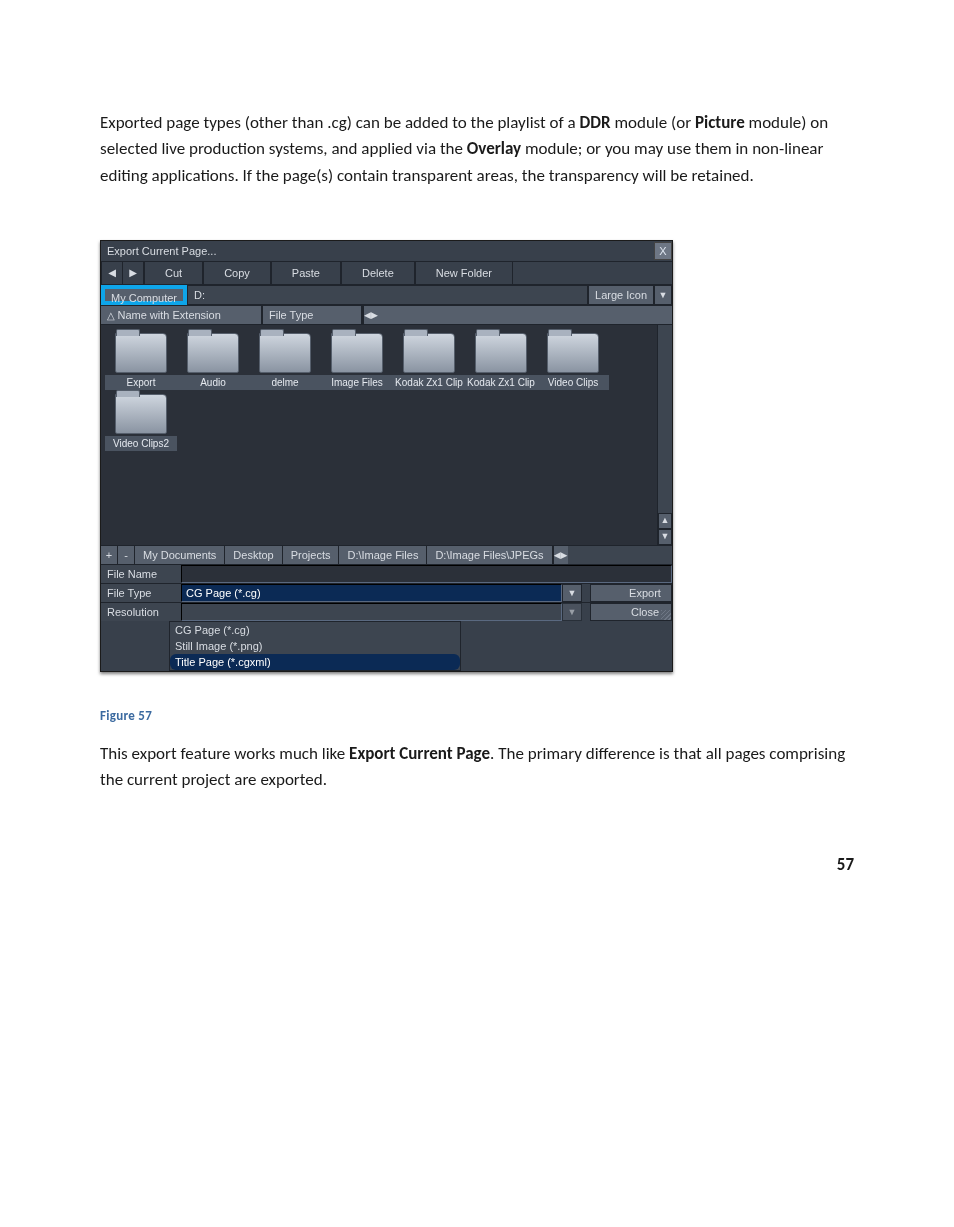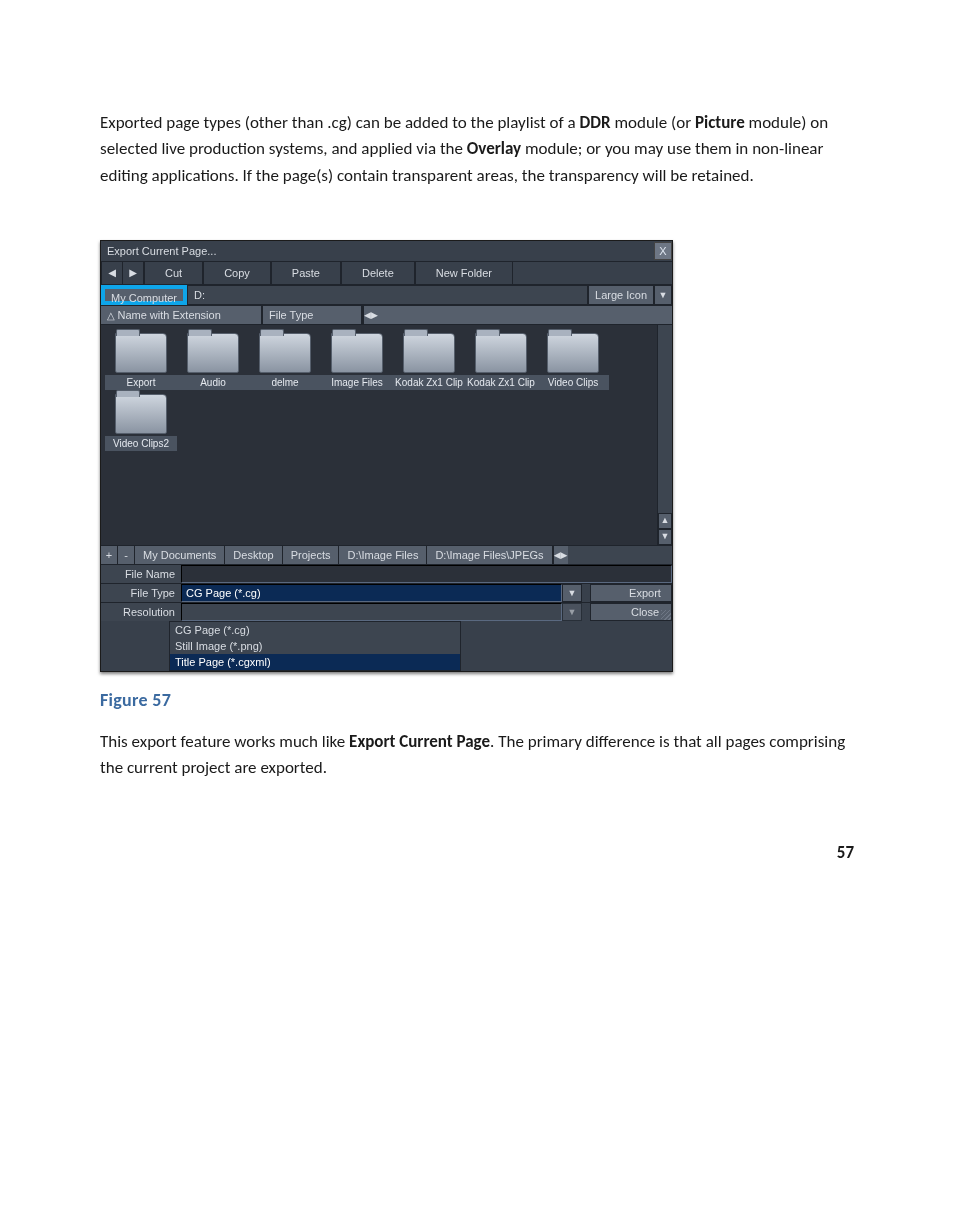--- a/index.html
+++ b/index.html
@@ -1,20 +1,20 @@
 <!DOCTYPE html>
 <html><head>
 <meta charset="utf-8">
 <style>
   html,body{margin:0;padding:0;background:#fff;}
   body{font-family:Calibri,"Segoe UI",Arial,sans-serif;color:#1a1a1a;width:954px;}
   .page{padding:110px 100px 70px 100px;}
   p{font-size:17px;line-height:1.55;margin:0 0 24px 0;}
   b{font-weight:700;}
-  .figcap{color:#3b6aa0;font-size:18px;letter-spacing:.3px;font-weight:600;margin:17px 0 18px;}
+  .figcap{color:#3b6aa0;font-size:13px;letter-spacing:.3px;font-weight:600;margin:36px 0 18px;}
   .section-h{color:#3b6aa0;font-size:22px;letter-spacing:2px;border-top:1.5px dotted #c77;padding:12px 0 2px;margin:48px 0 20px;}
   .section-h .bar{border-left:2px dotted #c77;padding-left:14px;display:inline-block;}
   .page-num{text-align:right;font-size:17px;margin-top:60px;font-weight:bold;}
 
   
   .dlg{width:571px;background:#38404b;border:1px solid #1b1b1b;box-shadow:0 2px 3px rgba(0,0,0,.5);font-family:Tahoma,Arial,sans-serif;font-size:11px;color:#d9dde3;margin:51px 0 0 0;}
   .dlg-title{display:flex;justify-content:space-between;align-items:center;height:20px;padding:0 0 0 6px;background:#38404b;}
   .dlg-title .x{width:16px;height:16px;background:#6e7785;color:#dfe6f0;text-align:center;line-height:16px;border:1px solid #444;font-size:11px;}
   .tbar{display:flex;align-items:stretch;height:22px;background:#38404b;border-top:1px solid #1f242c;border-bottom:1px solid #1f242c;}
   .tbtn{border:1px solid #1f242c;border-top:none;border-bottom:none;padding:0 20px;line-height:22px;background:#38404b;}
@@ -35,28 +35,28 @@
   .foldericon{width:50px;height:38px;margin:0 auto 2px;background:linear-gradient(#cfd6df,#8a94a2);border:1px solid #565f6c;border-radius:0 4px 2px 2px;position:relative;}
   .foldericon::before{content:"";position:absolute;top:-5px;left:0;width:22px;height:6px;background:#a9b2bf;border:1px solid #565f6c;border-bottom:none;border-radius:2px 2px 0 0;}
   .folder span{display:block;background:#4a5360;line-height:13px;font-size:10px;padding:1px 0;color:#e5e9ef;}
   .vscroll{width:14px;background:#3d4550;border-left:1px solid #1f242c;display:flex;flex-direction:column;justify-content:flex-end;}
   .vscroll .ar{height:14px;background:#565f6c;border:1px solid #1f242c;text-align:center;font-size:9px;line-height:12px;}
   .fav{display:flex;height:18px;background:#3d4550;border-top:1px solid #1f242c;align-items:center;}
   .fav .fb{border-right:1px solid #1f242c;padding:0 8px;line-height:18px;background:#565f6c;}
   .fav .sm{width:16px;padding:0;text-align:center;}
   .fav .scr{width:14px;text-align:center;font-size:9px;border-left:1px solid #1f242c;background:#565f6c;line-height:18px;}
   .formrow{display:flex;height:18px;border-top:1px solid #1f242c;background:#38404b;}
-  .formrow .flab{width:68px;background:#3d4550;padding:2px 6px;line-height:14px;text-align:right;}
+  .formrow .flab{width:68px;background:#3d4550;padding:2px 6px;line-height:14px;}
   .formrow .fval{flex:1;background:#2b3039;border:1px inset #1f242c;padding:0 4px;line-height:16px;position:relative;}
   .formrow .fval.sel{background:#0b2a55;color:#fff;}
   .formrow .dd{width:18px;background:#565f6c;border:1px solid #1f242c;text-align:center;line-height:16px;font-size:9px;}
   .formrow .act{width:52px;text-align:center;background:#565f6c;border:1px solid #1f242c;margin-left:8px;line-height:16px;padding-left:28px;}
   .dropdown{margin-left:68px;width:290px;background:#3d4550;border:1px solid #1f242c;}
   .dropdown .opt{padding:1px 5px;line-height:14px;font-size:11px;}
-  .dropdown .opt.on{background:#0b2a55;color:#fff;}
+  .dropdown .opt.on{background:#0b2a55;color:#fff;border-radius:6px;}
   .resize{position:absolute;right:1px;bottom:1px;width:10px;height:10px;background:repeating-linear-gradient(135deg,#6e7785 0 1px,transparent 1px 3px);}
 </style>
 </head>
 <body>
 
 <div class="page">
 
   <p>
     <span>Exported page types (other than .cg) can be added to the playlist of a </span><b>DDR</b><span> module (or </span><b>Picture</b><span> module) on selected live production systems, and applied via the </span><b>Overlay</b><span> module; or you may use them in non-linear editing applications.  If the page(s) contain transparent areas, the transparency will be retained.</span>
   </p>

